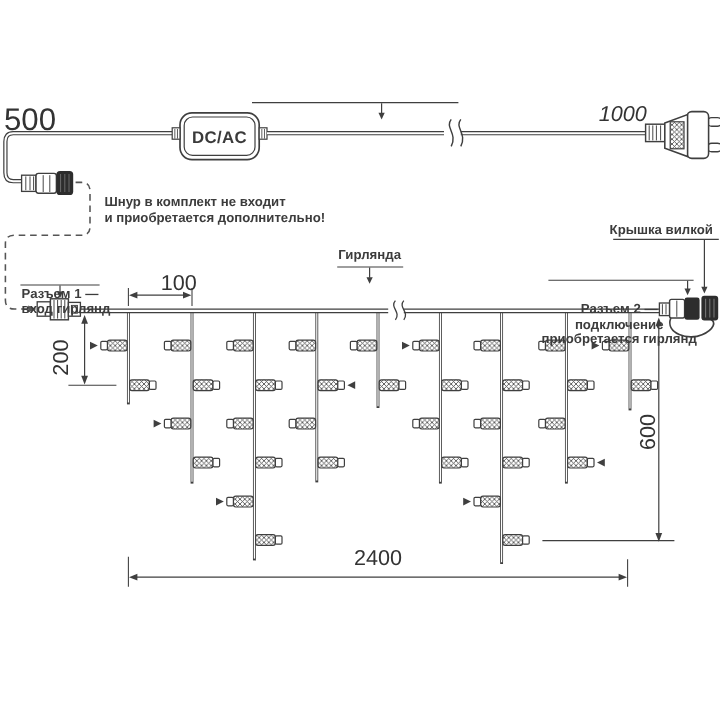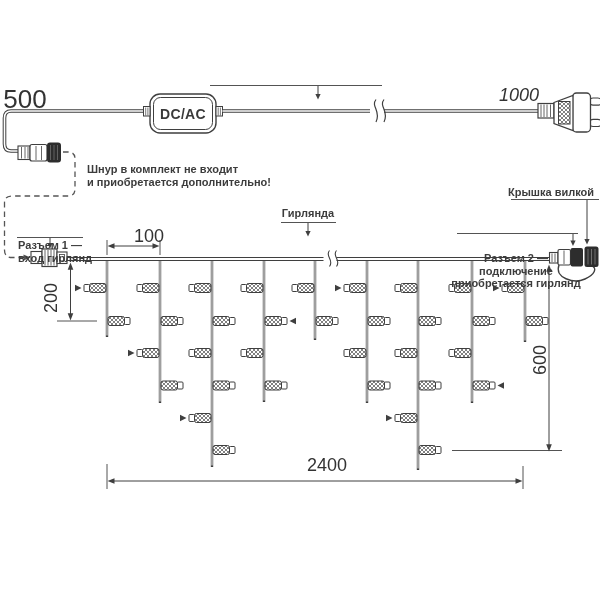--- a/index.html
+++ b/index.html
@@ -276,17 +276,17 @@
 <div class="lbl center" style="left:503px;top:186px;width:96px;">Крышка вилкой</div>
 
 <div class="lbl center" style="left:448px;top:220px;width:136px;margin-top:32px;">
   <span>Разъем 2 — подключение</span><br>
   <span>приобретается гирлянд</span>
 </div>
 
 <div class="dim" style="left:129px;top:226px;width:40px;">100</div>
 <div class="dim rot" style="left:29px;top:287px;width:44px;height:22px;">200</div>
 <div class="dim rot" style="left:518px;top:349px;width:44px;height:22px;">600</div>
-<div class="dim" style="left:287px;top:455px;width:56px;margin-left:12px;">2400</div>
+<div class="dim" style="left:287px;top:455px;width:56px;">2400</div>
 
 <div class="dcac" style="left:150px;top:94px;width:66px;height:39px;">DC/AC</div>
 
 </div>
 
 </body></html>

